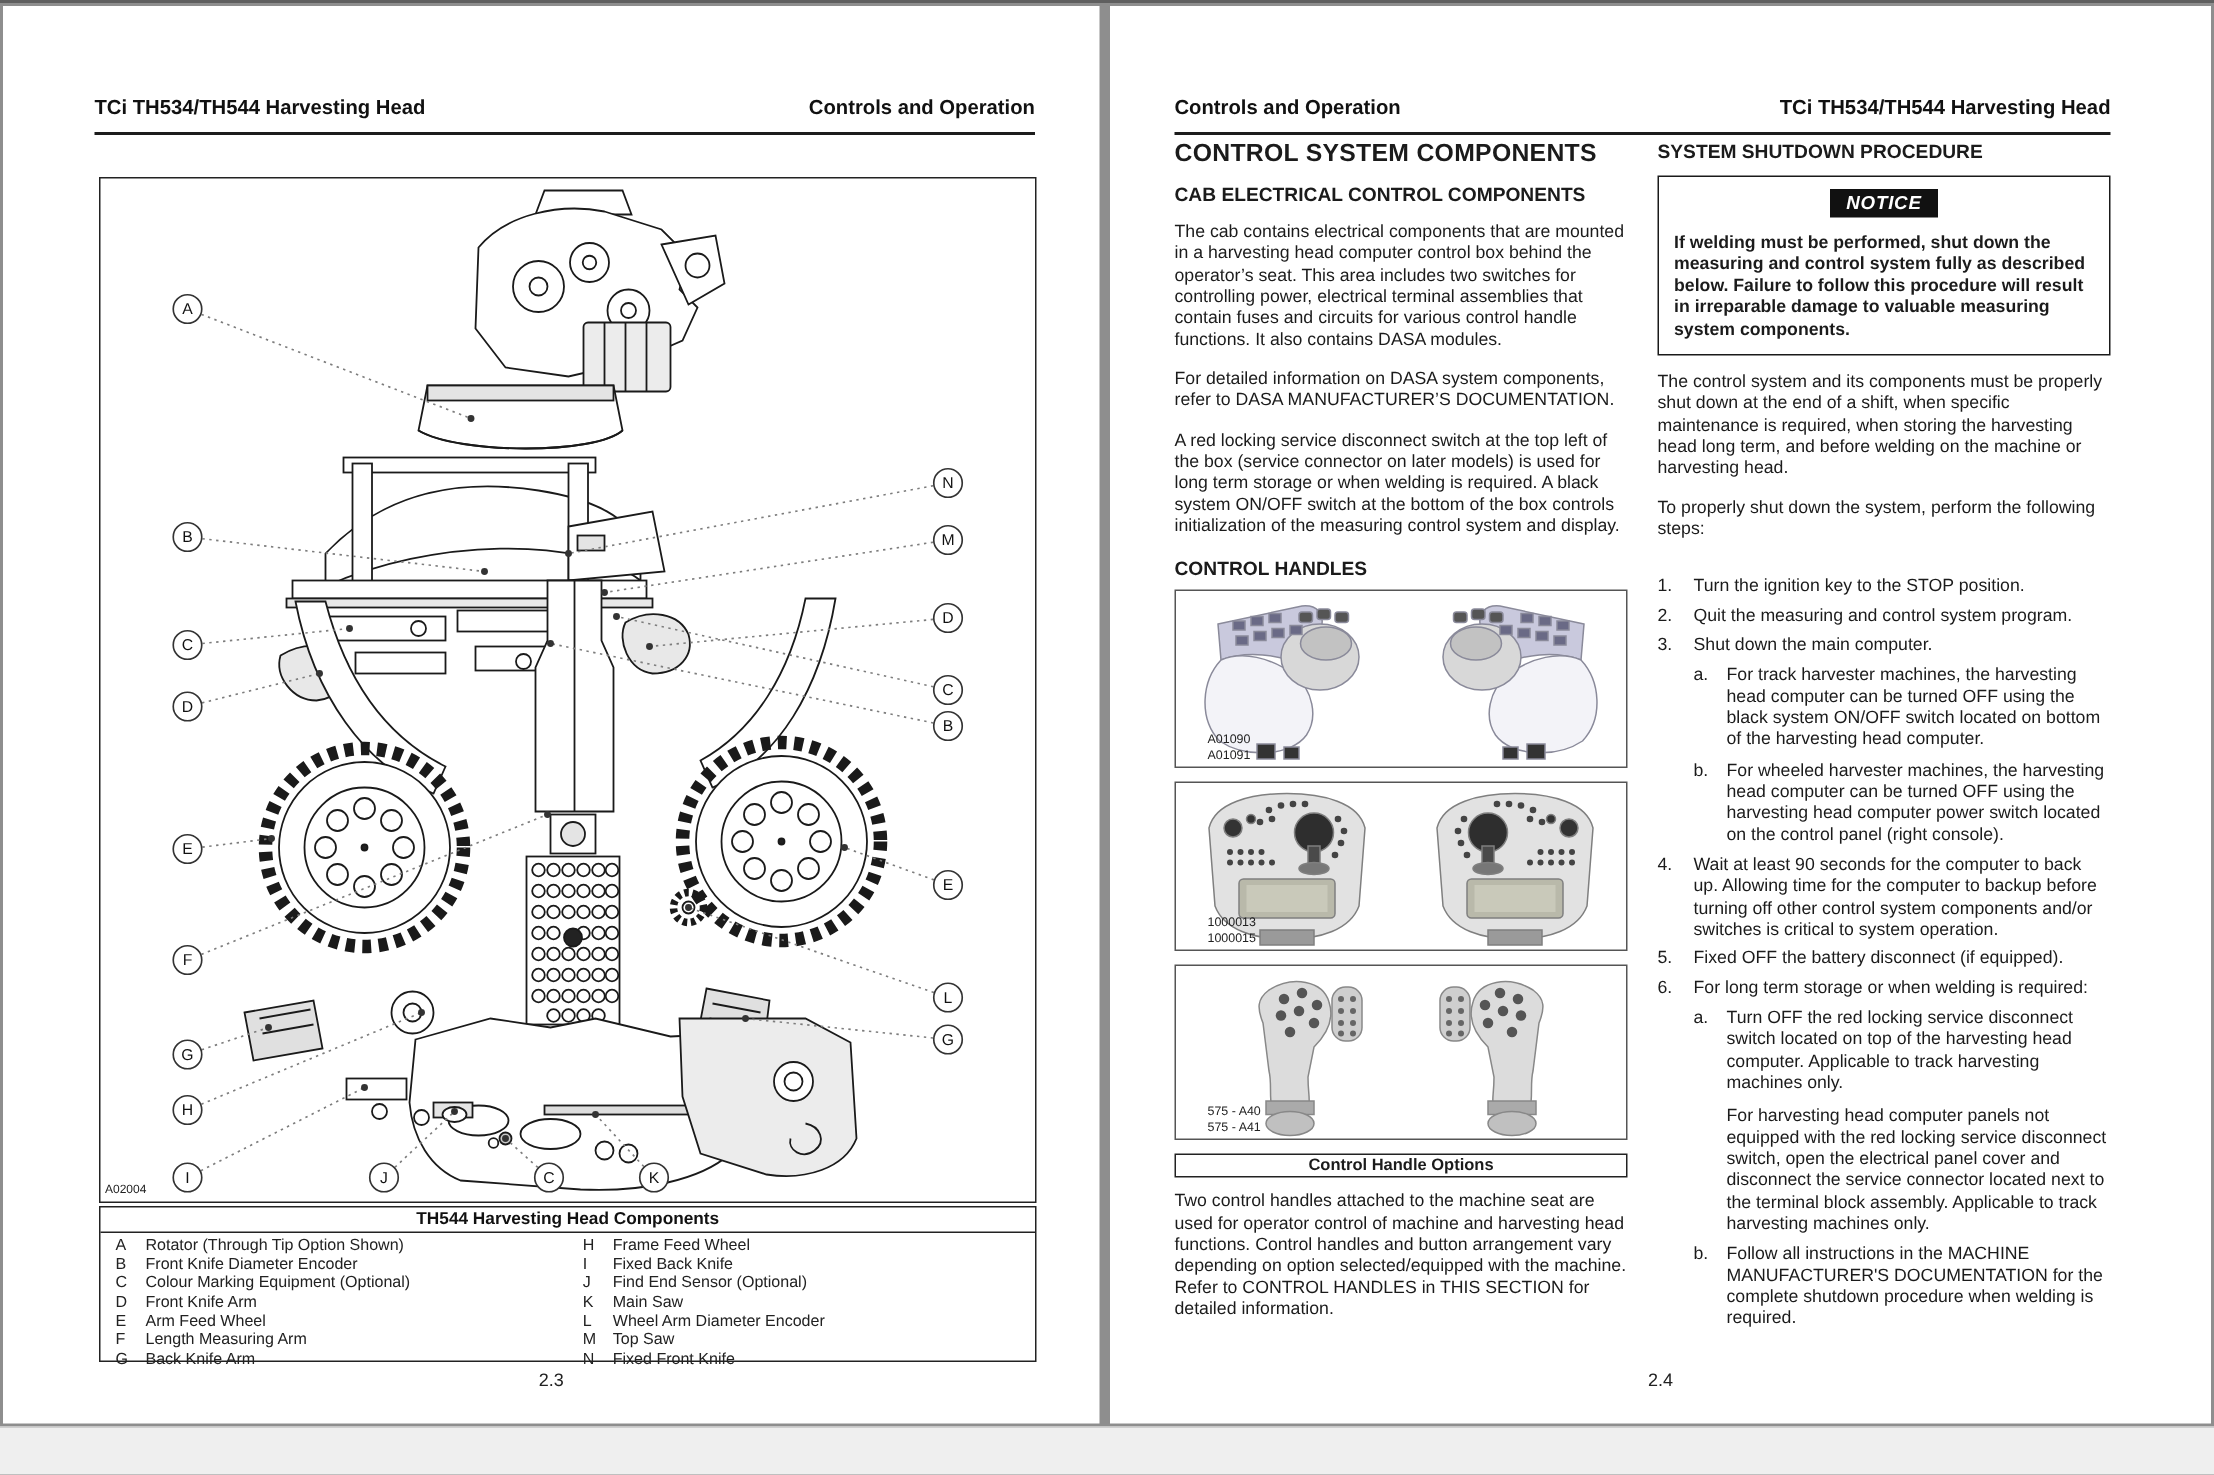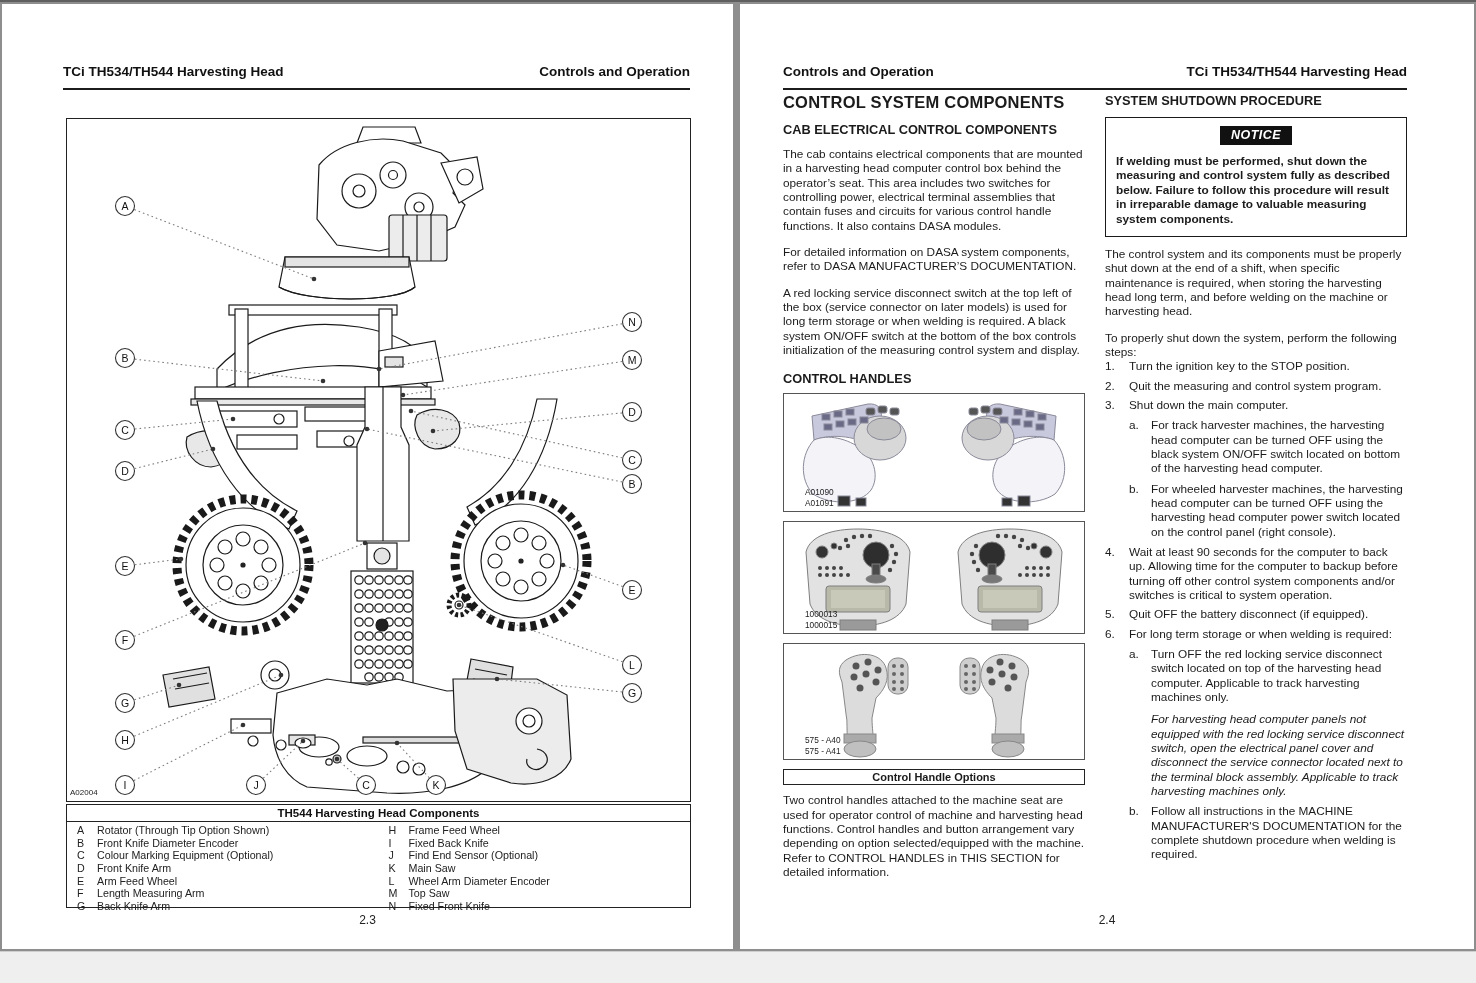--- a/index.html
+++ b/index.html
@@ -38,21 +38,21 @@
   .notice-box{border:1.6px solid #1a1a1a;margin:8px 0 10px 0;padding:6px 10px 4px 10px;}
   .notice-badge{display:block;width:72px;margin:2px auto 9px auto;background:#111;color:#fff;
     font-weight:bold;font-style:italic;font-size:12.5px;text-align:center;padding:2px 0 3px 0;letter-spacing:.5px;}
   .notice-text{font-size:11.8px;font-weight:bold;line-height:1.22;margin:0 0 6px 0;}
   .steps{margin:0;padding:0;list-style:none;}
   .step-row{display:flex;margin:0 0 5px 0;}
   .step-num{width:24px;flex:none;font-size:11.8px;line-height:1.215;}
   .step-txt{font-size:11.8px;line-height:1.215;}
   .sub-row{display:flex;margin:6px 0 6px 24px;}
   .sub-num{width:22px;flex:none;font-size:11.8px;line-height:1.215;}
-  .sub-extra{margin:8px 0 6px 46px;font-size:11.8px;line-height:1.215;font-style:italic;}
+  .sub-extra{margin:8px 0 6px 46px;font-size:11.8px;line-height:1.215;}
 
   .figbox{position:relative;border:1px solid #555;margin:0 0 9px 0;background:#fff;box-sizing:border-box;}
   .figlabels{position:absolute;left:21px;bottom:2px;font-size:8.3px;line-height:1.35;color:#222;}
   .cap-box{border:1.3px solid #222;text-align:center;font-weight:bold;font-size:11px;
     padding:1px 0;margin:0 0 8px 0;}
 
   
   .toolbar{position:absolute;left:0;top:951px;width:1476px;height:32px;background:#efefef;border-top:1px solid #cfcfcf;box-sizing:border-box;}
 </style>
 </head>
@@ -625,21 +625,21 @@
         <p class="body-p">Two control handles attached to the machine seat are used for operator control of machine and harvesting head functions. Control handles and button arrangement vary depending on option selected/equipped with the machine. Refer to CONTROL HANDLES in THIS SECTION for detailed information.</p>
       </div>
 
       <div class="col col2">
         <div class="h-sec3" style="margin-bottom:9px;">SYSTEM SHUTDOWN PROCEDURE</div>
         <div class="notice-box">
           <span class="notice-badge">NOTICE</span>
           <p class="notice-text">If welding must be performed, shut down the measuring and control system fully as described below. Failure to follow this procedure will result in irreparable damage to valuable measuring system components.</p>
         </div>
         <p class="body-p">The control system and its components must be properly shut down at the end of a shift, when specific maintenance is required, when storing the harvesting head long term, and before welding on the machine or harvesting head.</p>
-        <p class="body-p" style="margin-bottom:0;">To properly shut down the system, perform the following steps:</p>
+        <p class="body-p" style="margin-bottom:24px;">To properly shut down the system, perform the following steps:</p>
         <div class="steps" id="shutdown-steps">
             <div class="step-row">
               <div class="step-num">1.</div>
               <div class="step-txt">Turn the ignition key to the STOP position.</div>
             </div>
             <div class="step-row">
               <div class="step-num">2.</div>
               <div class="step-txt">Quit the measuring and control system program.</div>
             </div>
             <div class="step-row">
@@ -653,21 +653,21 @@
             <div class="sub-row">
               <div class="sub-num">b.</div>
               <div class="step-txt">For wheeled harvester machines, the harvesting head computer can be turned OFF using the harvesting head computer power switch located on the control panel (right console).</div>
             </div>
             <div class="step-row">
               <div class="step-num">4.</div>
               <div class="step-txt">Wait at least 90 seconds for the computer to back up. Allowing time for the computer to backup before turning off other control system components and/or switches is critical to system operation.</div>
             </div>
             <div class="step-row">
               <div class="step-num">5.</div>
-              <div class="step-txt">Quit OFF the battery disconnect (if equipped).</div>
+              <div class="step-txt">Fixed OFF the battery disconnect (if equipped).</div>
             </div>
             <div class="step-row">
               <div class="step-num">6.</div>
               <div class="step-txt">For long term storage or when welding is required:</div>
             </div>
             <div class="sub-row">
               <div class="sub-num">a.</div>
               <div class="step-txt">Turn OFF the red locking service disconnect switch located on top of the harvesting head computer. Applicable to track harvesting machines only.</div>
             </div>
             <div class="sub-extra">For harvesting head computer panels not equipped with the red locking service disconnect switch, open the electrical panel cover and disconnect the service connector located next to the terminal block assembly. Applicable to track harvesting machines only.</div>

